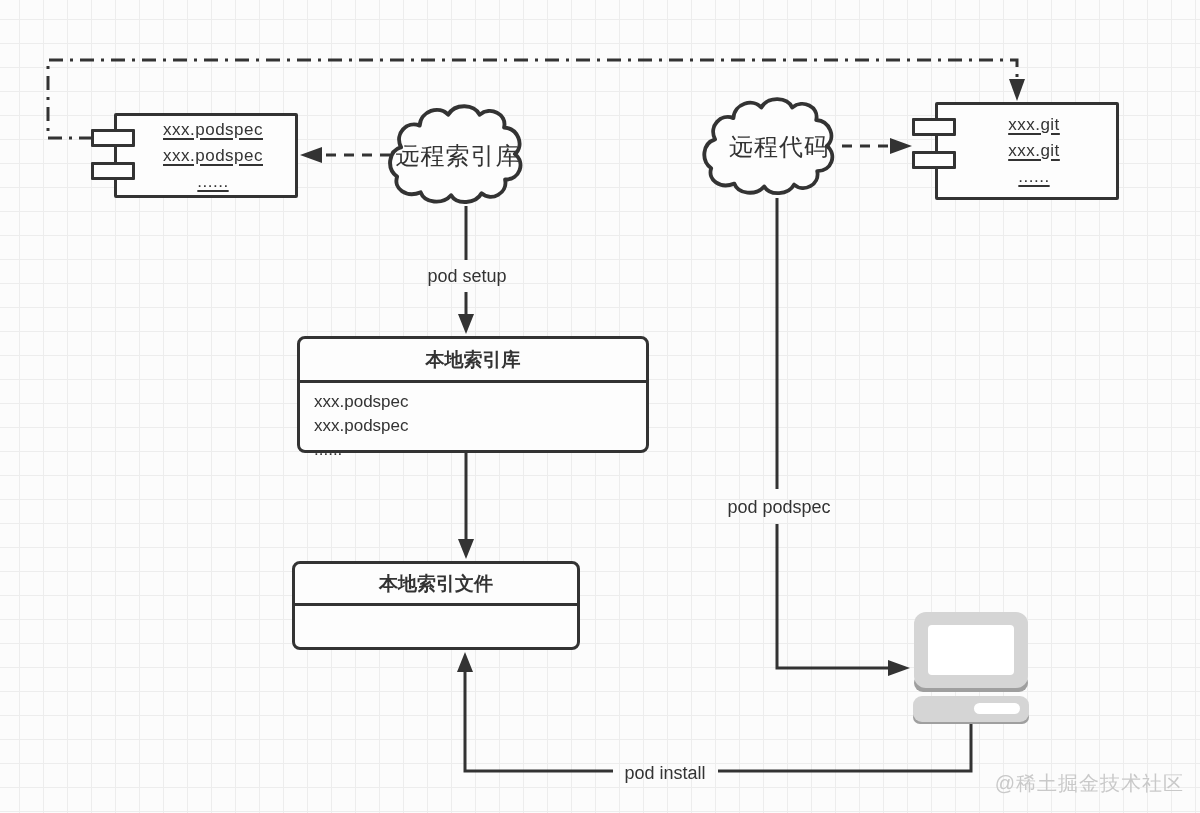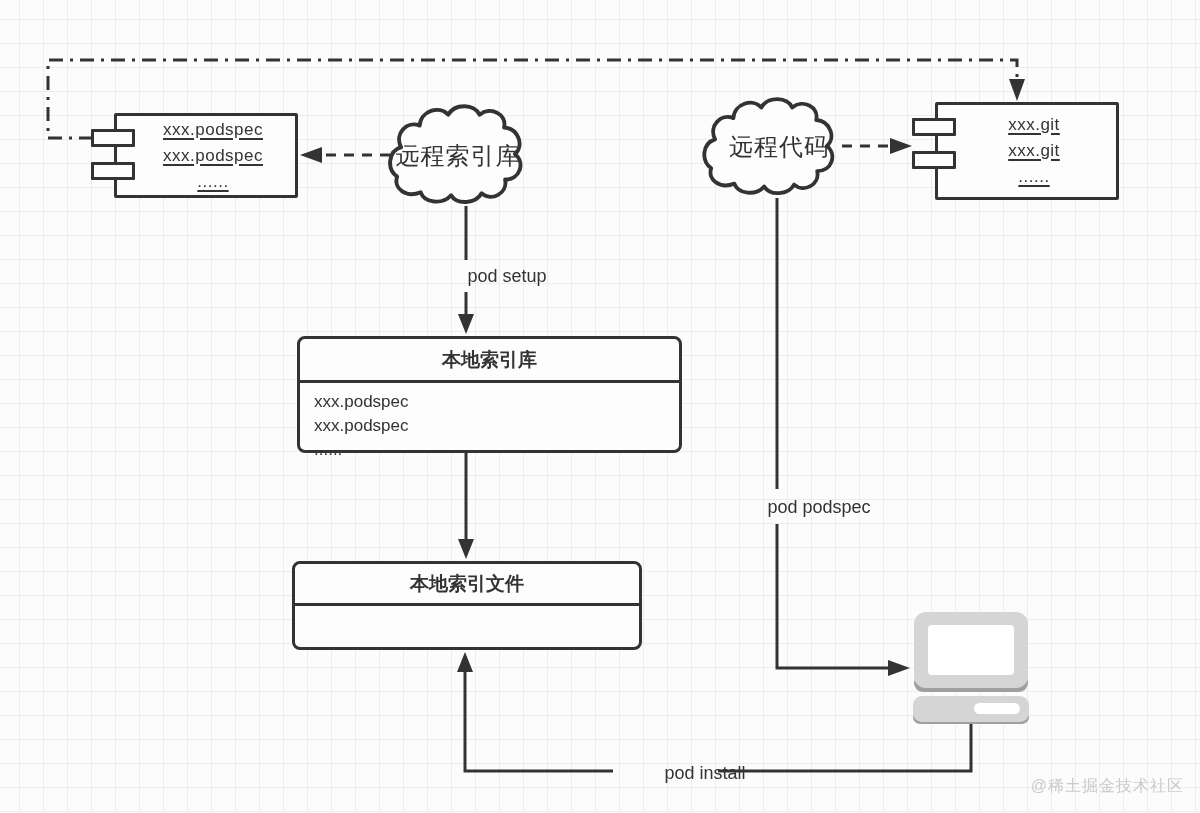--- a/index.html
+++ b/index.html
@@ -86,27 +86,26 @@
     transform: translate(-50%, -50%);
     font-size: 24px;
     letter-spacing: 1px;
     white-space: nowrap;
   }
   .edge-label {
     position: absolute;
     transform: translate(-50%, -50%);
     font-size: 18px;
     white-space: nowrap;
-    margin-left: 40px;
   }
   .watermark {
     position: absolute;
     right: 16px;
     bottom: 16px;
-    font-size: 16px;
+    font-size: 20px;
     color: #c9c9c9;
     letter-spacing: 1px;
   }
 </style>
 </head>
 <body>
 
 <div class="canvas">
 
   <svg class="wires" viewBox="0 0 1200 813">
@@ -194,30 +193,30 @@
     <div class="line">xxx.git</div>
     <div class="line">xxx.git</div>
     <div class="line">......</div>
   </div>
   <div class="tab" style="left:912px; top:118px;"></div>
   <div class="tab" style="left:912px; top:151px;"></div>
 
   <div class="cloud-label" style="left:458px; top:156px;">远程索引库</div>
   <div class="cloud-label" style="left:771px; top:147px;margin-left:8px;">远程代码</div>
 
-  <div class="titled-box" style="left:297px; top:336px; width:385px; height:117px;">
+  <div class="titled-box" style="left:297px; top:336px; width:352px; height:117px;">
     <div class="title" style="height:44px;">本地索引库</div>
     <div class="body">
       <div class="line">xxx.podspec</div>
       <div class="line">xxx.podspec</div>
       <div class="line">......</div>
     </div>
   </div>
 
-  <div class="titled-box" style="left:292px; top:561px; width:350px; height:89px;">
+  <div class="titled-box" style="left:292px; top:561px; width:288px; height:89px;">
     <div class="title" style="height:42px;">本地索引文件</div>
   </div>
 
   <div class="edge-label" style="left:467px; top:276px;">pod setup</div>
   <div class="edge-label" style="left:779px; top:507px;">pod podspec</div>
   <div class="edge-label" style="left:665px; top:773px;">pod install</div>
 
   <div class="watermark">@稀土掘金技术社区</div>
 
 </div>

